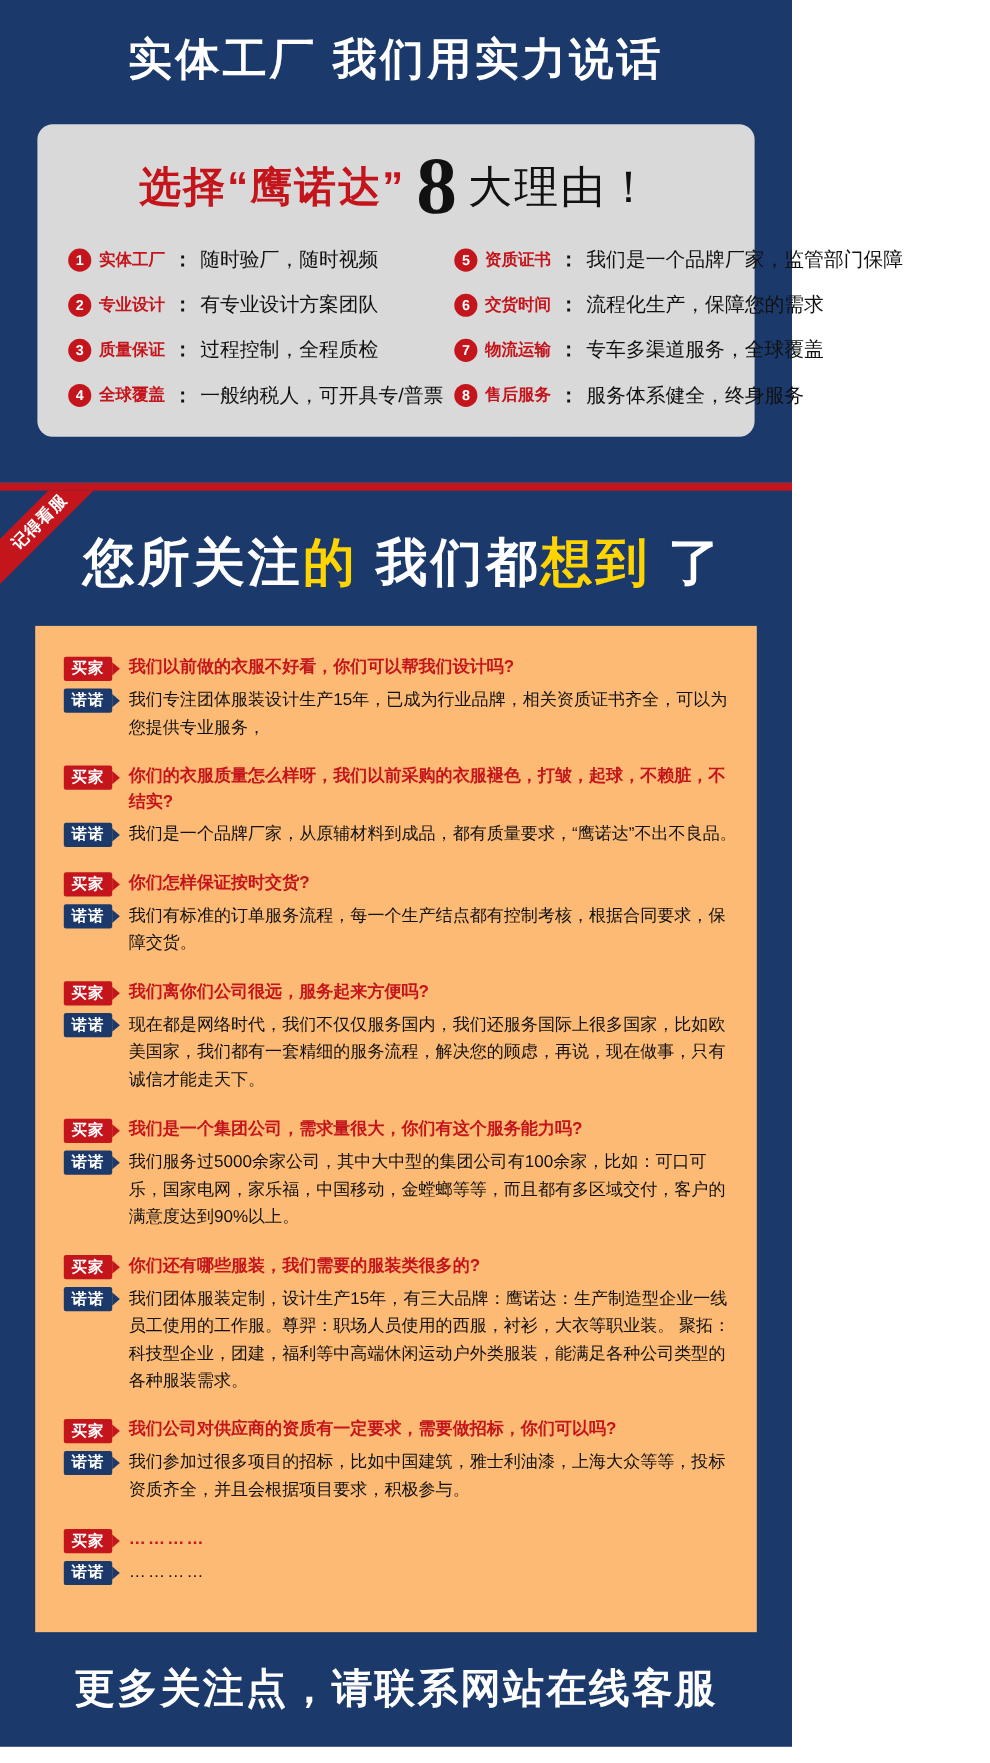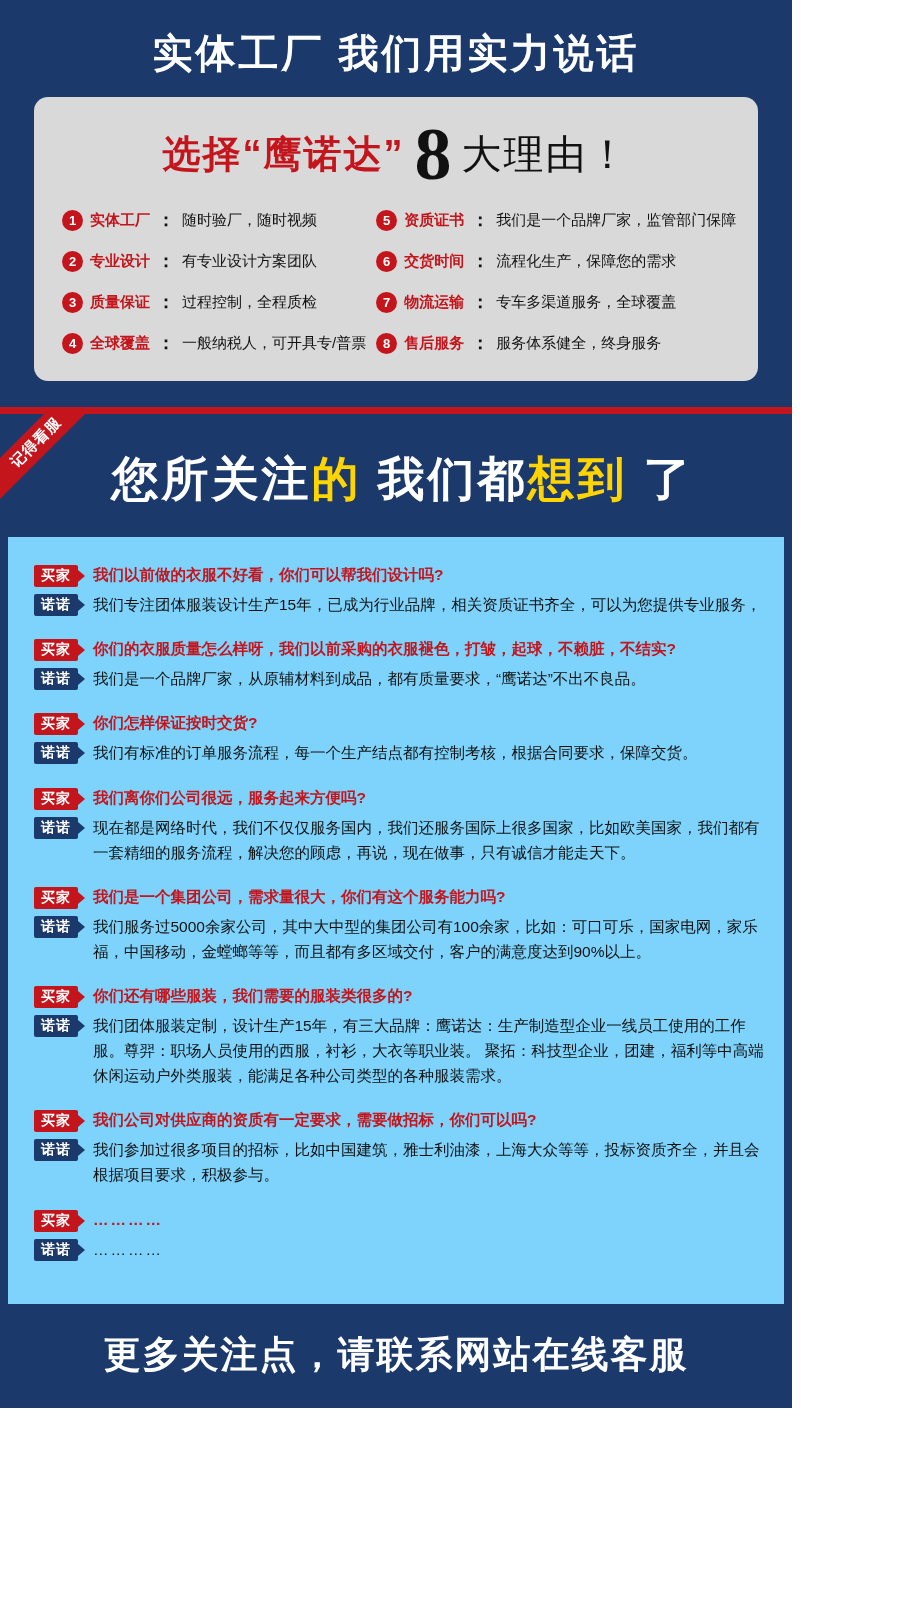--- a/index.html
+++ b/index.html
@@ -1,42 +1,42 @@
 <!DOCTYPE html>
 <html><head>
 <meta charset="utf-8">
 <style>
   * { box-sizing: border-box; margin: 0; padding: 0; }
   body {
     width: 900px;
     font-family: "Liberation Sans", sans-serif;
     background: #ffffff;
   }
-  .page { width: 792px; position: relative; }
+  .page { width: 720px; position: relative; }
 
   
   .sec1 {
     background: #1b3a6b;
     padding: 18px 20px 26px 20px;
   }
   .sec1-title {
     text-align: center;
     color: #ffffff;
     font-size: 40px;
     font-weight: bold;
     letter-spacing: 3px;
     padding: 8px 0 16px 0;
     text-shadow: 2px 2px 0 #0d2palette;
   }
 
   .reasons-box {
     background: #d9d9d9;
     border-radius: 14px;
     padding: 22px 28px 26px 28px;
-    margin: 0 14px;
+    margin: 16px 14px;
   }
   .reasons-head {
     display: flex;
     align-items: center;
     justify-content: center;
     gap: 6px;
     padding: 6px 0 24px 0;
   }
   .rh-red {
     color: #c4151c;
@@ -85,21 +85,21 @@
     flex: 0 0 auto;
     font-weight: bold;
   }
   .r-key {
     color: #c4151c;
     font-weight: bold;
     font-size: 15px;
     text-align: center;
   }
   .r-colon { color: #111; font-weight: bold; font-size: 18px; }
-  .r-val { color: #111; font-size: 15px; }
+  .r-val { color: #111; font-size: 18px; }
 
   
   .sec2 {
     background: #1b3a6b;
     border-top: 7px solid #c4151c;
     padding: 0 0 0 0;
     position: relative;
     overflow: hidden;
   }
   .ribbon {
@@ -131,22 +131,22 @@
   }
   .sec2-head .y {
     font-size: 47px;
     font-weight: bold;
     color: #ffd400;
     letter-spacing: 3px;
     vertical-align: middle;
   }
 
   .qa-box {
-    background: #7dd3fc;
-    margin: 0 8px;
+    background: #fdba74;
+    margin: 0 32px;
     padding: 26px 18px 22px 26px;
   }
   .qa-item { margin-bottom: 20px; }
   .qa-line {
     display: flex;
     align-items: flex-start;
     gap: 9px;
     margin-bottom: 5px;
   }
   .tag {

